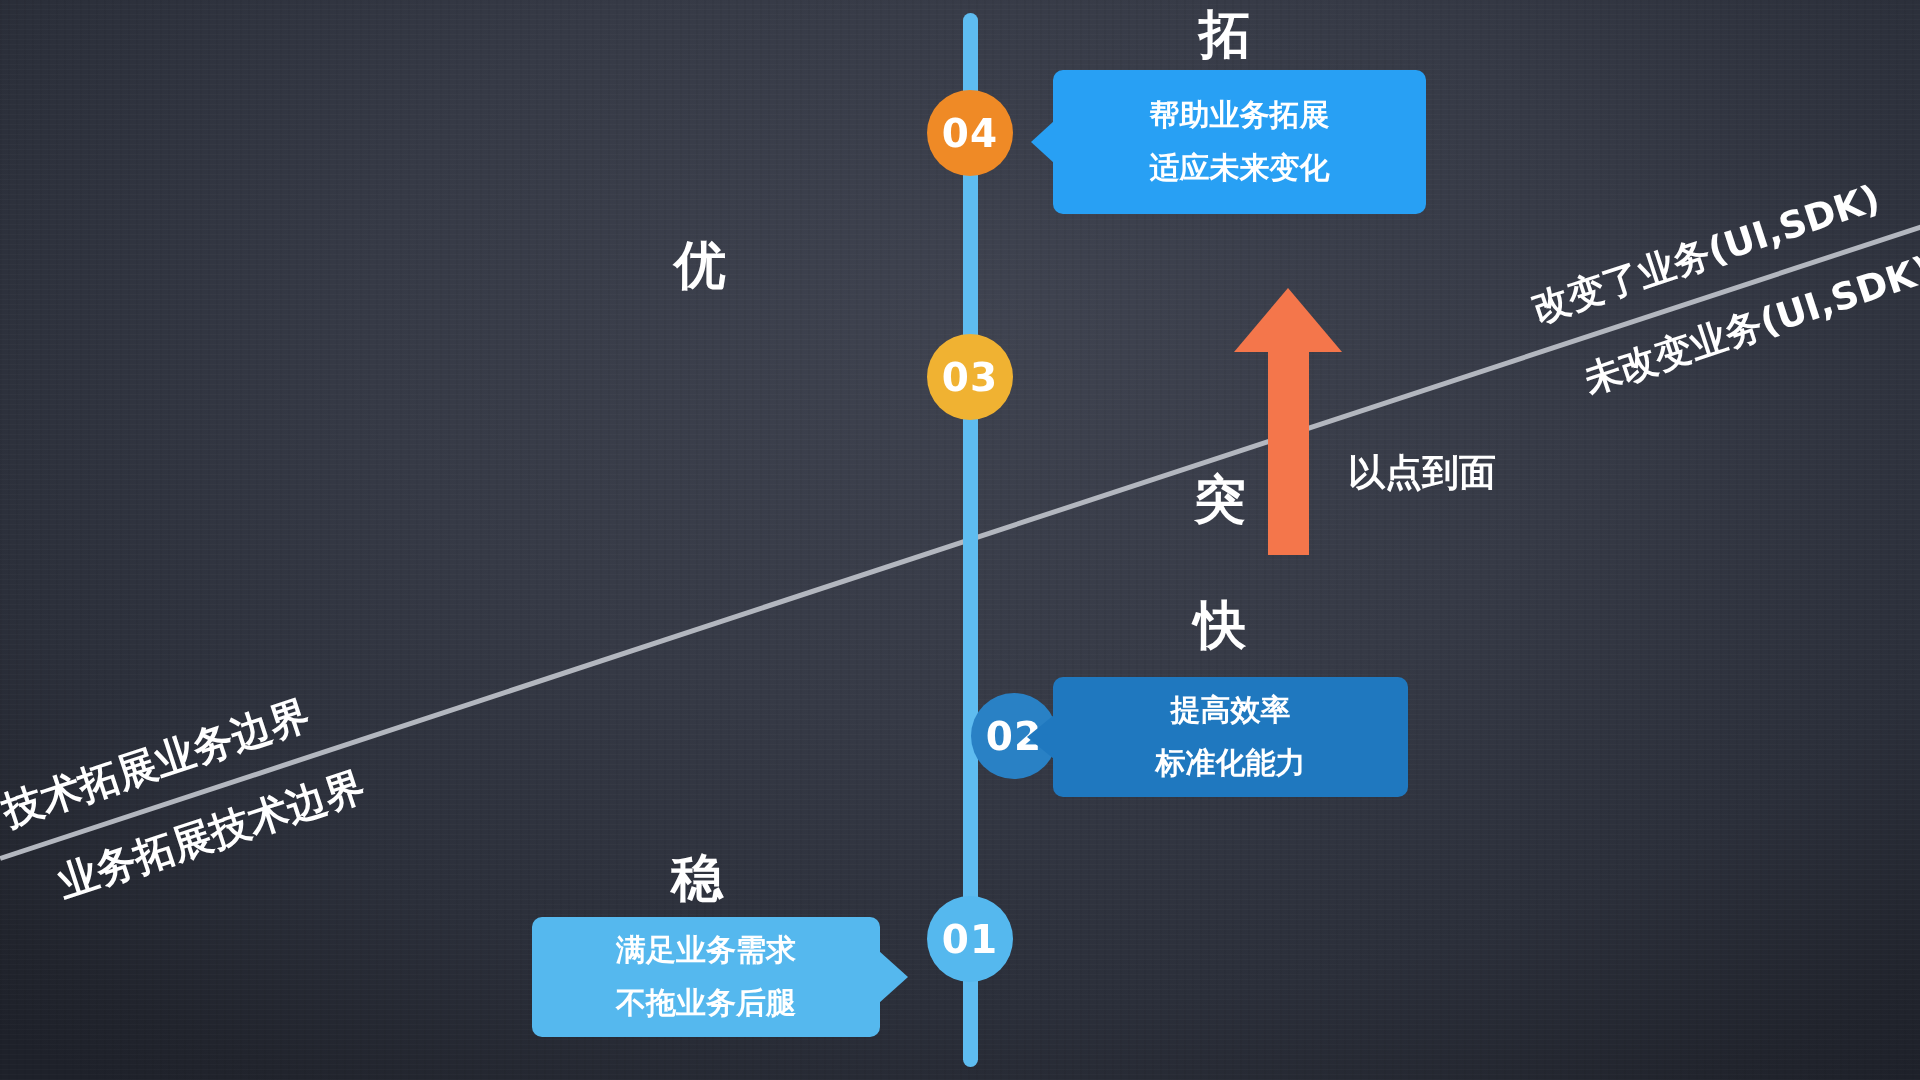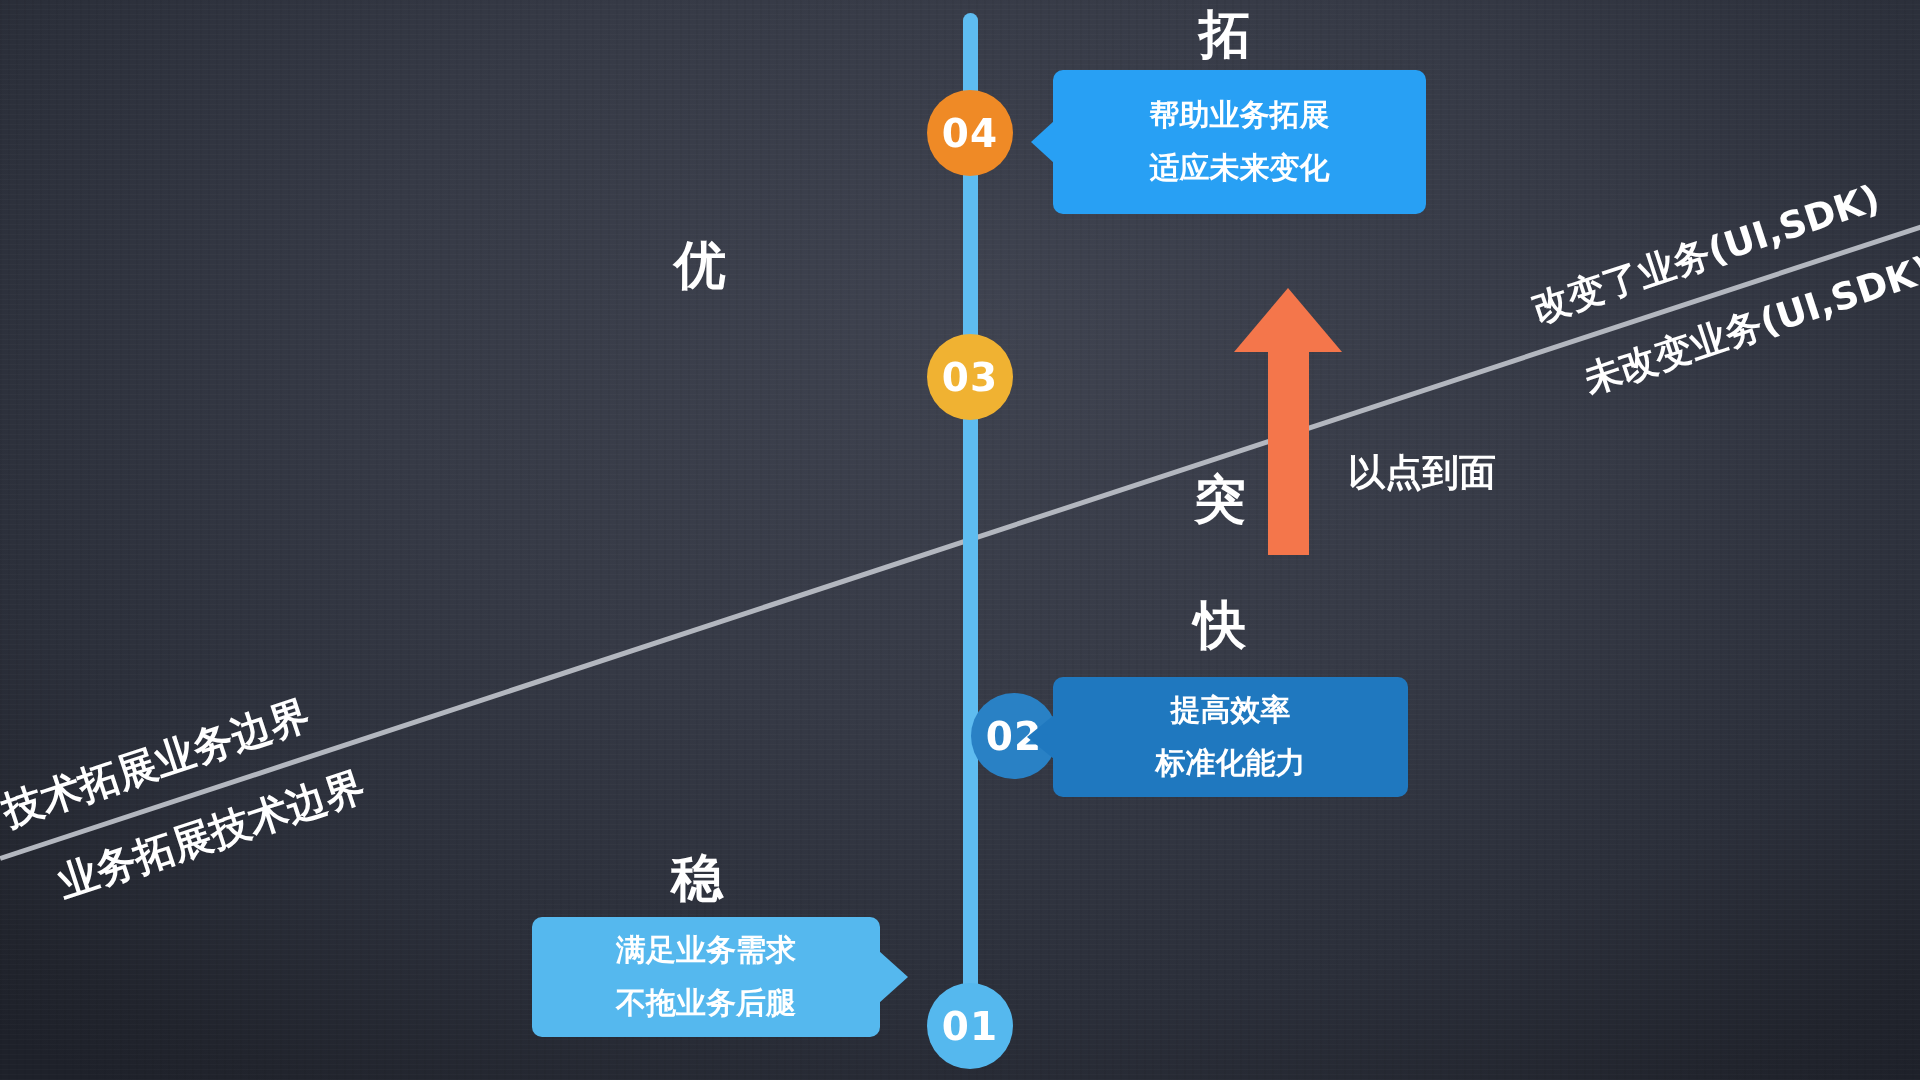--- a/index.html
+++ b/index.html
@@ -31,21 +31,21 @@
   .dl-tr-above { left:1628px; bottom:16px; font-size:37px; }
   .dl-tr-below { left:1655px; top:18px;    font-size:37px; }
 
   
   .circle { position:absolute; width:86px; height:86px; border-radius:50%;
             display:flex; align-items:center; justify-content:center;
             color:#ffffff; font-size:39px; font-weight:700; letter-spacing:1px; z-index:3; }
   .circle-04 { left:927px; top:90px;  background:#ef8a26; }
   .circle-03 { left:927px; top:334px; background:#f0b232; }
   .circle-02 { left:971px; top:693px; background:#2981c5; }
-  .circle-01 { left:927px; top:983px; background:#55b8ee; }
+  .circle-01 { left:927px; top:896px; background:#55b8ee; }
 
   
   .callout { position:absolute; border-radius:10px; z-index:4;
              display:flex; flex-direction:column; align-items:center; justify-content:center;
              gap:12px; color:#ffffff; font-size:30px; font-weight:600; text-align:center; }
   .pointer { position:absolute; width:0; height:0; top:50%; transform:translateY(-50%); }
   .callout-04 { left:1053px; top:70px;  width:373px; height:144px; background:#28a0f4; }
   .callout-04 .pointer { left:-22px;
       border-top:21px solid transparent; border-bottom:21px solid transparent;
       border-right:23px solid #28a0f4; }

